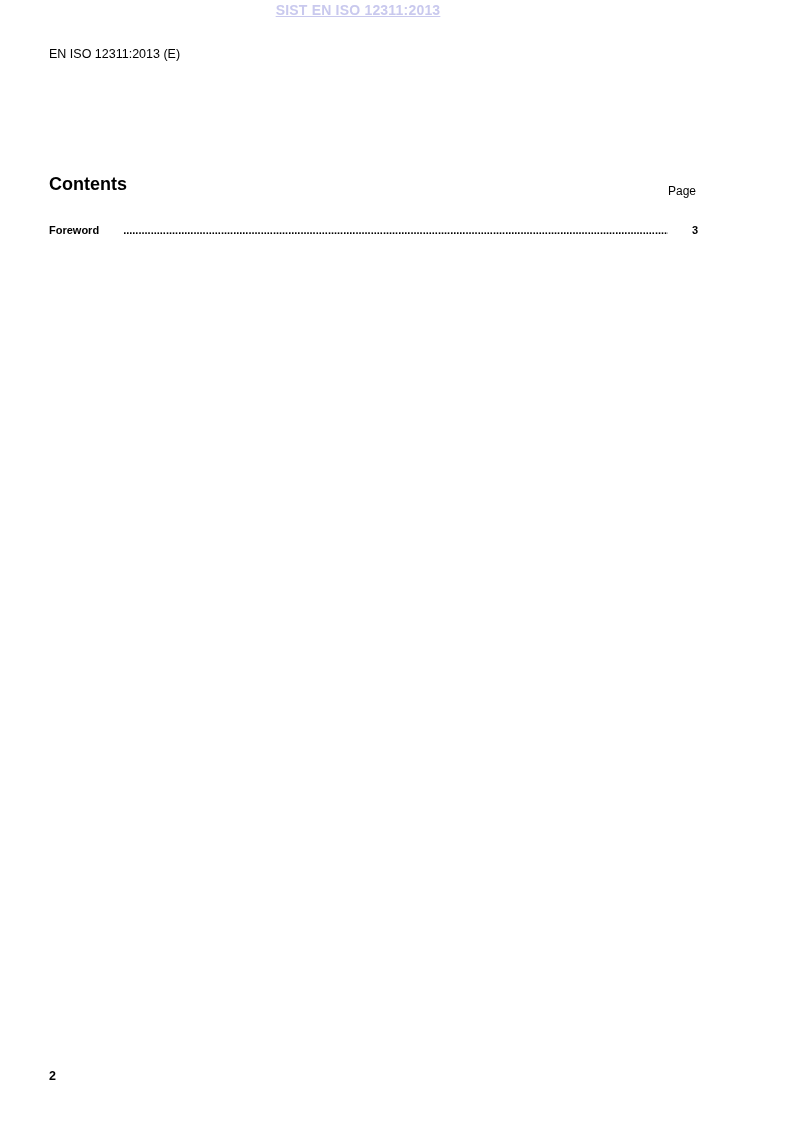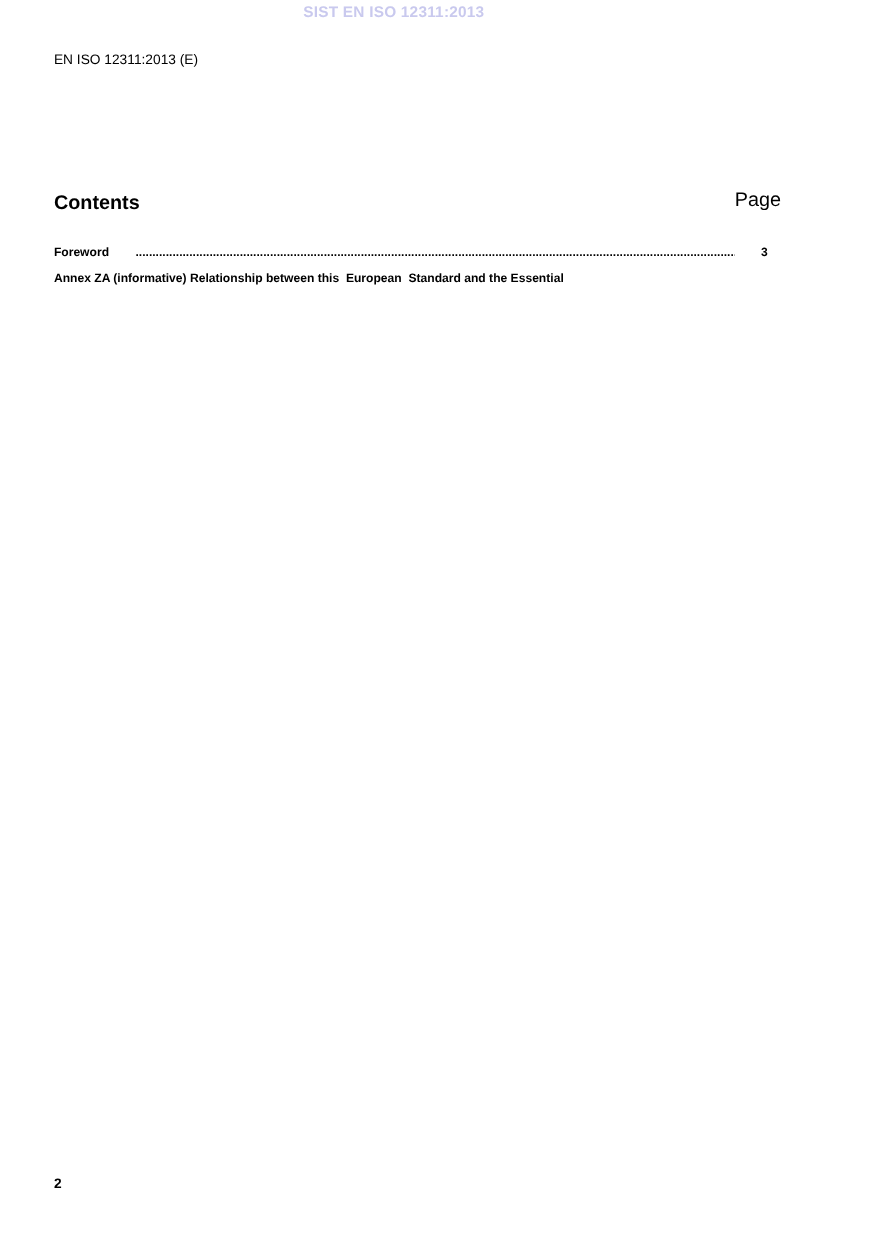--- a/index.html
+++ b/index.html
@@ -2,33 +2,33 @@
 <html><head>
   <meta charset="utf-8">
   <style>
     html, body { margin: 0; padding: 0; background: #ffffff; }
     body {
       width: 793px; height: 1122px; position: relative; overflow: hidden;
       font-family: "Liberation Sans", sans-serif; color: #000;
     }
     .watermark {
       position: absolute; top: 2px; left: 0; width: 716px; text-align: center;
-      font-size: 14px; font-weight: bold; color: #c9c9ee; letter-spacing: 0.2px;
+      font-size: 14px; font-weight: bold; color: #c9c9ee; letter-spacing: 0.2px; text-decoration: underline;
     }
     .doc-id {
       position: absolute; top: 47px; left: 49px;
       font-size: 12.5px; font-weight: normal;
     }
     .contents-title {
       position: absolute; top: 174px; left: 49px;
       font-size: 18px; font-weight: bold;
     }
     .page-label {
-      position: absolute; top: 171px; left: 668px;
-      font-size: 18px;
+      position: absolute; top: 184px; left: 668px;
+      font-size: 12px;
     }
     .toc {
       position: absolute; top: 224px; left: 49px; width: 649px;
       font-size: 11px; font-weight: bold;
     }
     .toc-entry { display: flex; align-items: flex-end; line-height: 13px; gap: 23px; }
     .toc-entry + .toc-entry { margin-top: 10px; }
     .toc-text { white-space: pre; }
     .toc-leader {
       flex: 1; overflow: hidden; white-space: nowrap; margin: 0 1px;
@@ -54,17 +54,16 @@
 <div class="contents-title">Contents</div>
 <div class="page-label">Page</div>
 
 <div class="toc">
   <div class="toc-entry">
     <span class="toc-text">Foreword</span>
     <span class="toc-leader"></span>
     <span class="toc-page">3</span>
   </div>
   <div class="toc-entry toc-multi" style="display:block;">
-    <div class="toc-line1">Annex ZA (informative) Relationship between this  European  Standard and the Essential</div>
   </div>
 </div>
 
 <div class="page-number">2</div>
 
 </body></html>

